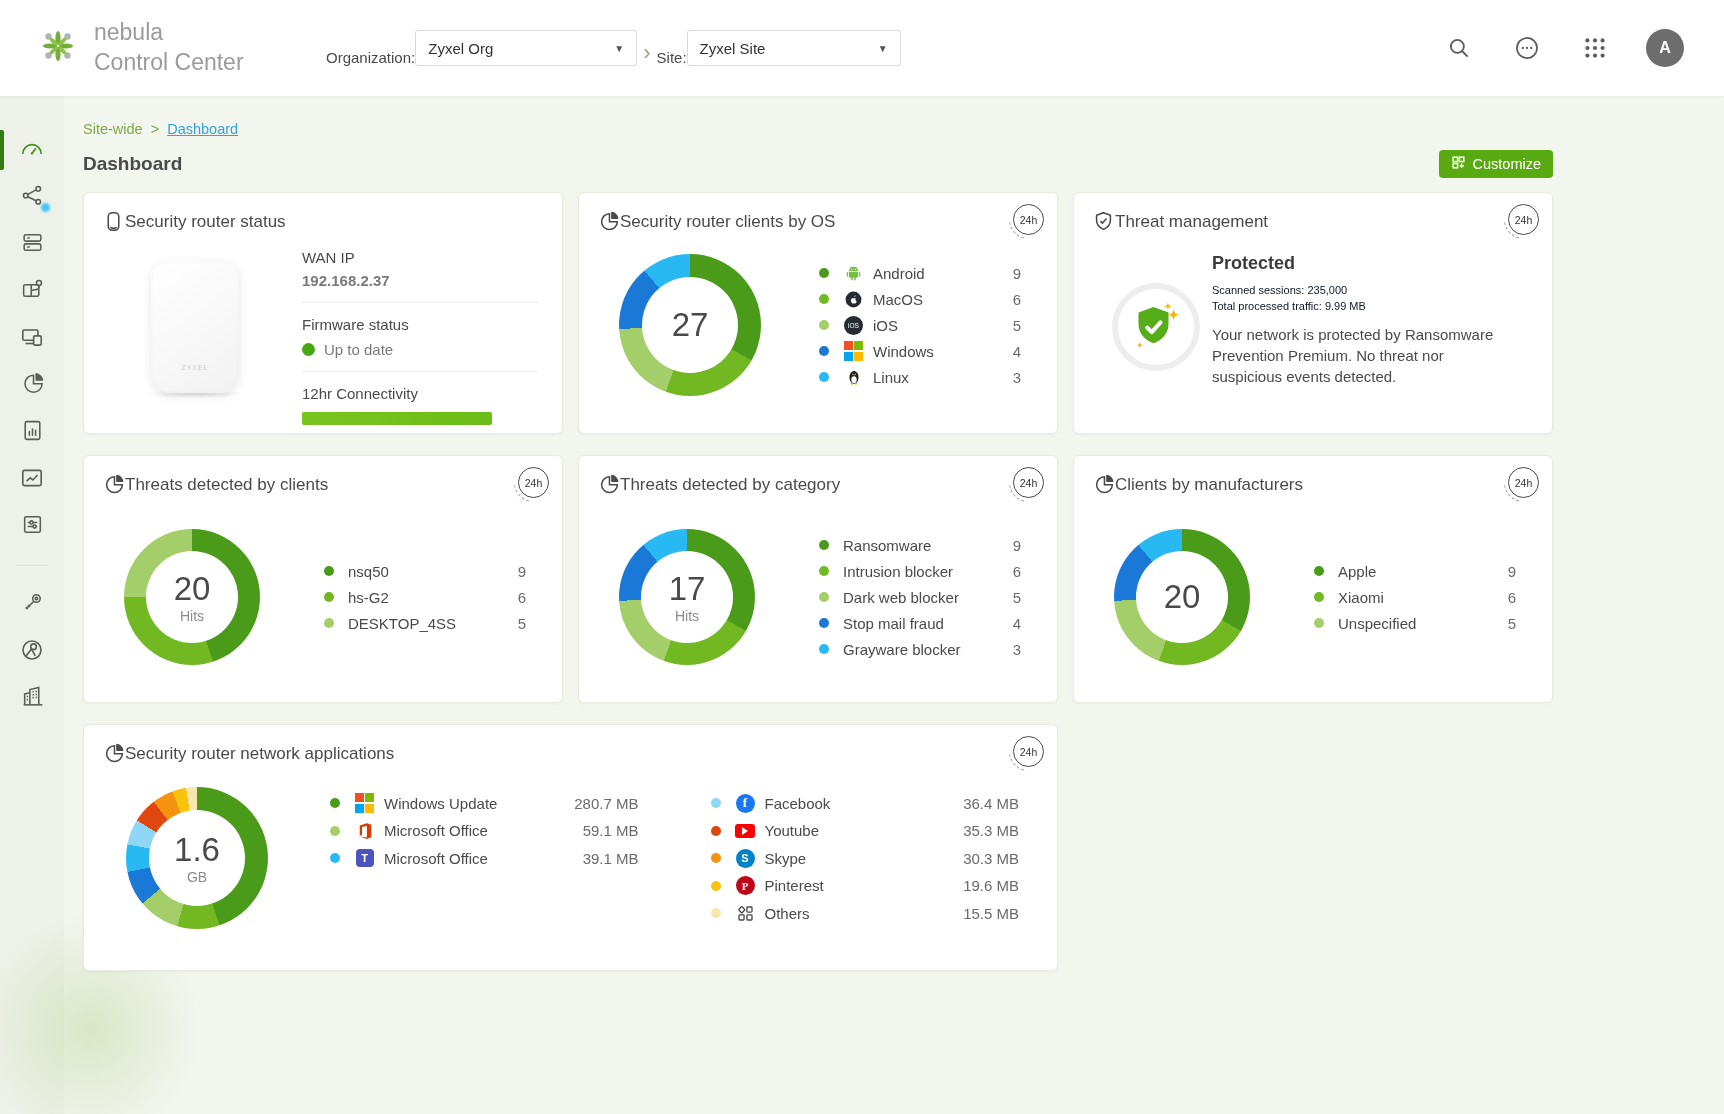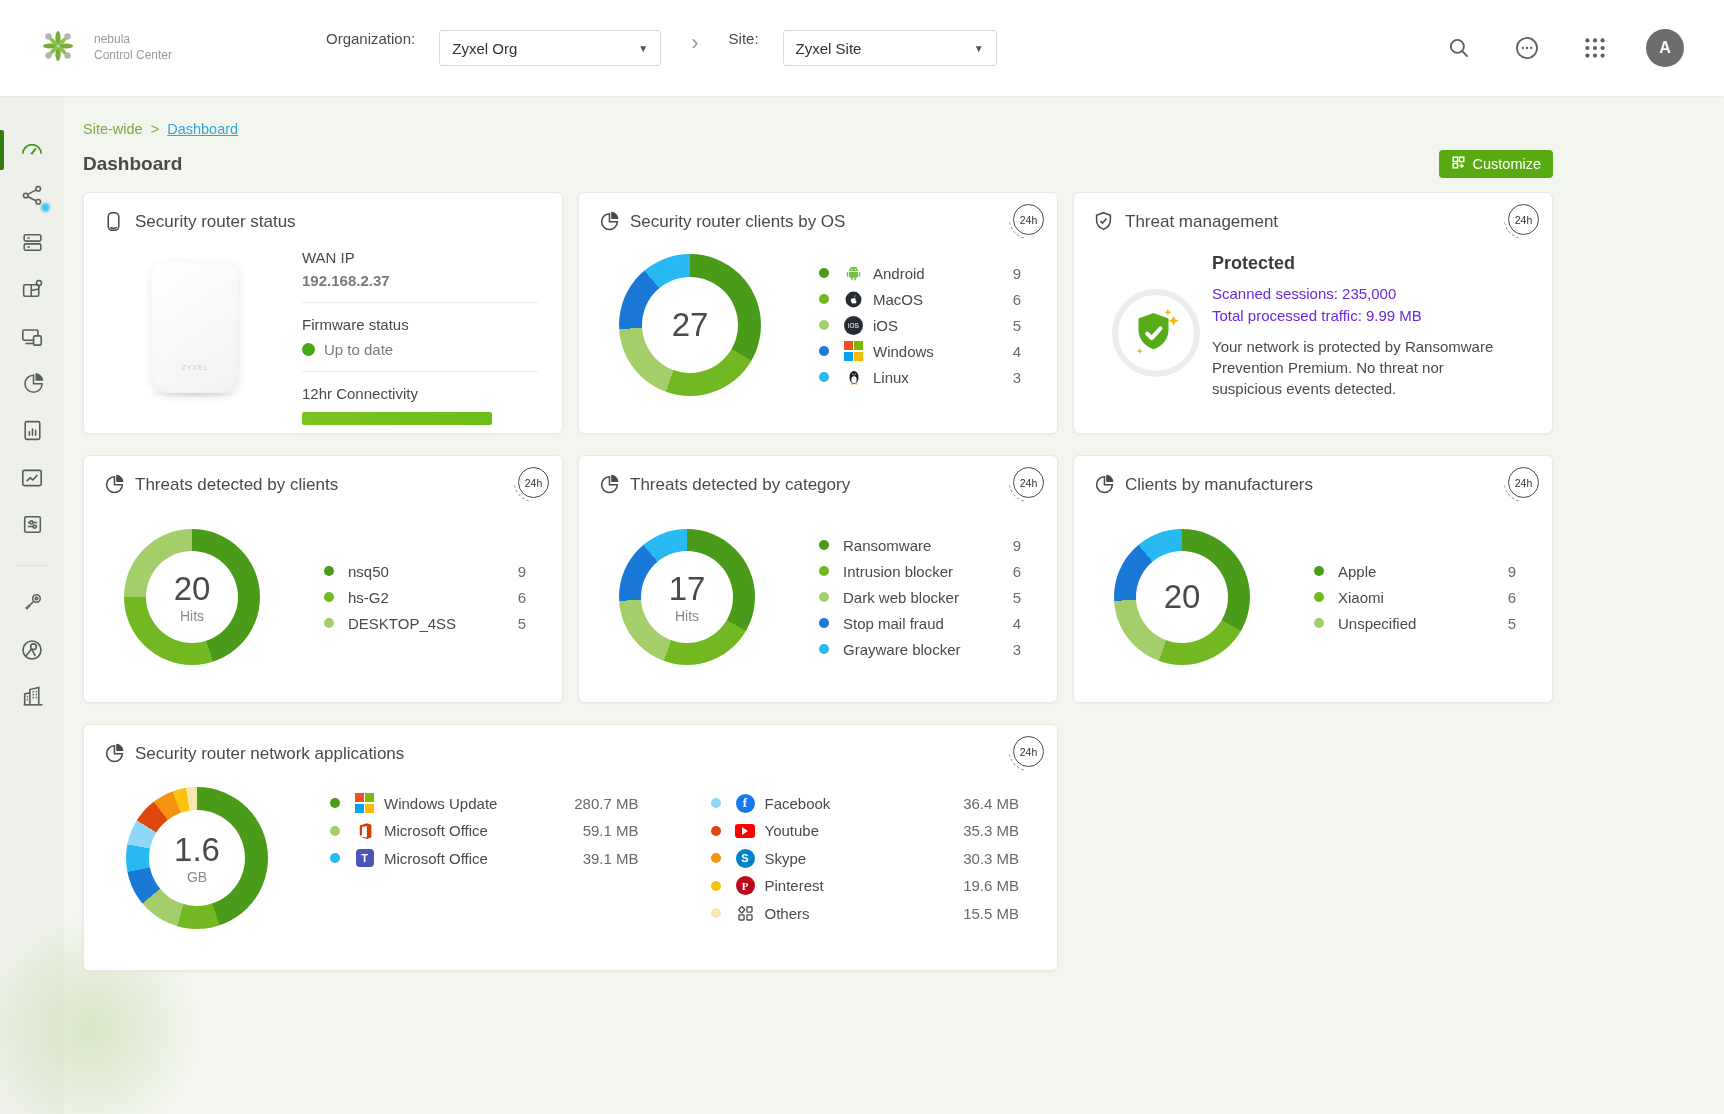--- a/index.html
+++ b/index.html
@@ -2,22 +2,22 @@
 <html><head>
 <meta charset="utf-8">
 <style>
   * { margin:0; padding:0; box-sizing:border-box; }
   html,body { width:1724px; height:1114px; overflow:hidden; }
   body { font-family:"Liberation Sans", sans-serif; background:#f3f5ef; color:#4a4a4a; }
 
   
   .topbar { height:96px; background:#fff; display:flex; align-items:center; padding:0 40px 0 36px; position:relative; z-index:5; box-shadow:0 1px 2px rgba(0,0,0,.05); }
   .brand { display:flex; align-items:center; gap:14px; width:230px; }
-  .brand-text { color:#9b9b9b; font-size:12px; line-height:1.3; }
-  .ctx { display:flex; align-items:flex-start; gap:24px; margin-left:60px; }
+  .brand-text { color:#9b9b9b; font-size:23px; line-height:1.3; }
+  .ctx { display:flex; align-items:flex-end; gap:0; margin-left:60px; }
   .ctx-label { font-size:15px; color:#4a4a4a; }
   .selbox { width:222px; height:36px; border:1px solid #d9d9d9; border-radius:3px; background:#fff; display:flex; align-items:center; justify-content:space-between; padding:0 12px; font-size:15px; color:#333; cursor:pointer; }
   .selbox.site { width:214px; }
   .caret { font-size:10px; color:#555; }
   .ctx-chev { color:#97a18e; font-size:22px; margin:0 6px; }
   .hdr-icons { margin-left:auto; display:flex; align-items:center; gap:34px; }
   .hicon { width:34px; height:34px; display:flex; align-items:center; justify-content:center; color:#5d5d5d; cursor:pointer; }
   .avatar { width:38px; height:38px; border-radius:50%; background:#6d6d6d; color:#fff; display:flex; align-items:center; justify-content:center; font-size:16px; font-weight:bold; cursor:pointer; }
 
   
@@ -36,21 +36,21 @@
   .crumb-sep { color:#7fa844; margin:0 4px; }
   .crumb-link { color:#36a3d9; text-decoration:underline; cursor:pointer; }
   .title-row { display:flex; align-items:center; justify-content:space-between; width:1470px; margin-bottom:14px; }
   .page-title { font-size:19px; color:#4a4a4a; }
   .customize-btn { background:#58aa10; color:#fff; border:none; border-radius:4px; height:28px; padding:0 12px; font-size:14.5px; display:flex; align-items:center; gap:7px; cursor:pointer; font-family:inherit; }
 
   
   .grid { display:grid; grid-template-columns:repeat(3,480px); gap:21px 15px; width:1470px; }
   .card { background:#fff; border:1px solid #e8eae3; border-radius:6px; box-shadow:0 1px 3px rgba(0,0,0,.04); position:relative; }
   .h1 { height:242px; } .h2 { height:248px; } .h3 { height:247px; grid-column:1 / 3; }
-  .card-head { display:flex; align-items:center; gap:10px; padding:17px 18px 0 18px; }
+  .card-head { display:flex; align-items:center; padding:17px 18px 0 18px; }
   .card-title { font-size:17px; color:#4a4a4a; }
   .chead-icon { color:#4a4a4a; display:flex; }
   .badge24 { position:absolute; top:11px; right:13px; width:31px; height:31px; border-radius:50%; border:1.7px solid #4a4a4a; display:flex; align-items:center; justify-content:center; font-size:10.5px; color:#333; cursor:pointer; }
   .badge24::before { content:""; position:absolute; inset:-5px; border-radius:50%; border:1.5px dashed #9a9a9a; clip-path:polygon(0 55%, 0 100%, 45% 100%); }
 
   
   .router-body { display:flex; padding:14px 24px 0 36px; align-items:flex-start; }
   .router-img { width:150px; display:flex; flex-direction:column; align-items:center; margin-top:14px; }
   .router-dev { width:88px; height:132px; background:linear-gradient(145deg,#ffffff,#f2f2f2); border-radius:16px 16px 20px 20px; box-shadow:0 3px 10px rgba(0,0,0,.10), inset 0 0 4px rgba(0,0,0,.03); position:relative; }
   .router-dev .zx { position:absolute; bottom:22px; width:100%; text-align:center; font-size:7px; letter-spacing:1px; color:#c9c9c9; }
@@ -78,21 +78,21 @@
   .licon { width:21px; height:21px; margin-left:14px; flex:none; display:flex; align-items:center; justify-content:center; }
   .llabel { font-size:15px; color:#4a4a4a; margin-left:9px; }
   .llabel.noicon { margin-left:14px; }
   .lvalue { margin-left:auto; font-size:15px; color:#6a6a6a; }
 
   
   .threat-body { display:flex; align-items:center; padding:20px 24px 0 30px; }
   .threat-ring { width:88px; height:88px; border-radius:50%; border:6px solid #ededed; display:flex; align-items:center; justify-content:center; flex:none; margin:14px 12px 0 8px; }
   .threat-text { }
   .threat-status { font-size:18px; font-weight:bold; color:#3c3c3c; margin-bottom:9px; }
-  .threat-line { font-size:15px; color:#6d28d9; line-height:1.45; }
+  .threat-line { font-size:11px; color:#0f172a; line-height:1.45; }
   .threat-desc { font-size:15px; color:#4a4a4a; line-height:1.42; margin-top:9px; width:292px; }
 
   
   .apps-body { display:flex; align-items:center; padding:4px 38px 0 42px; height:182px; }
   .apps-legend { flex:1; display:grid; grid-template-columns:1fr 1fr; column-gap:72px; margin-left:62px; }
   .apps-legend .lrow { height:27.5px;text-align:center; }
 
   
   .circ { width:19px; height:19px; border-radius:50%; color:#fff; display:flex; align-items:center; justify-content:center; font-weight:bold; }
   .circ.dark { background:#262b33; font-size:6.5px; font-weight:normal; }

